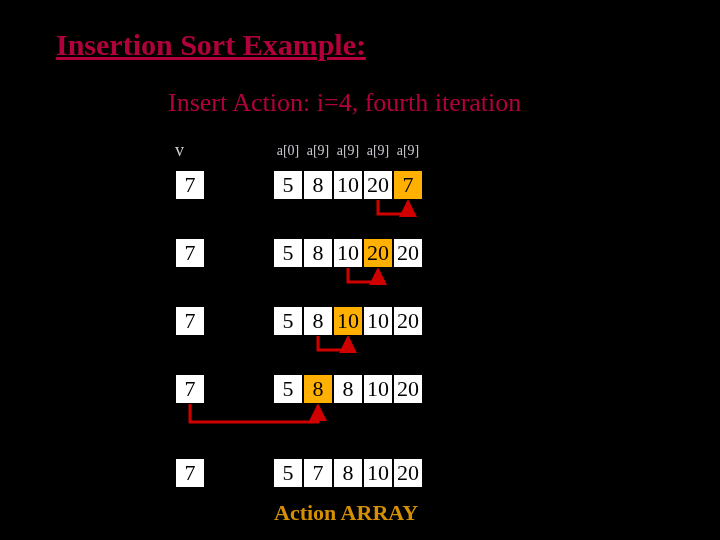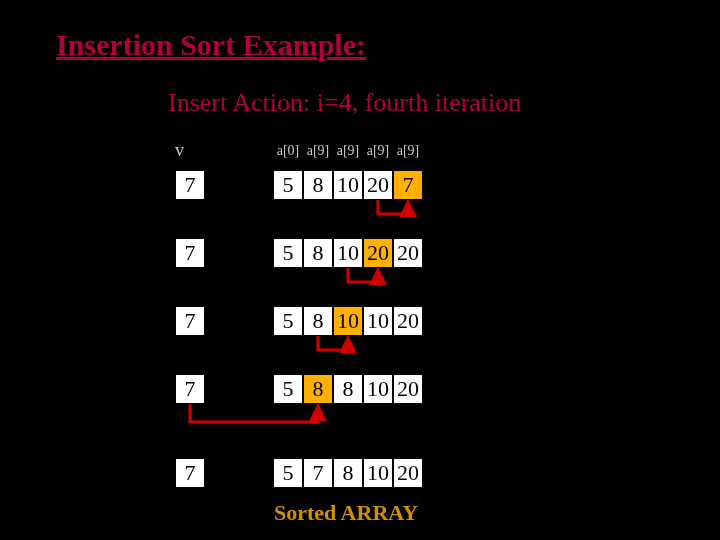--- a/index.html
+++ b/index.html
@@ -167,21 +167,21 @@
   <div class="gap"></div>
   <div class="arr">
     <div class="cell">5</div>
     <div class="cell">7</div>
     <div class="cell">8</div>
     <div class="cell">10</div>
     <div class="cell">20</div>
   </div>
 </div>
 
-<div class="sorted">Sorted ARRAY</div>
+<div class="sorted">Action ARRAY</div>
 
 <svg class="arrow" style="left:363px; top:200px; width:60px; height:32px;">
   <defs>
       <marker id="ah0" markerWidth="6" markerHeight="6" refX="5" refY="3" orient="auto">
         <path d="M0,0 L6,3 L0,6 Z" fill="#d00000"></path>
       </marker>
     </defs>
   <path d="M15,0 L15,14 L45,14 L45,2" stroke="#d00000" stroke-width="3" fill="none" marker-end="url(#ah0)"></path>
 </svg>
 

